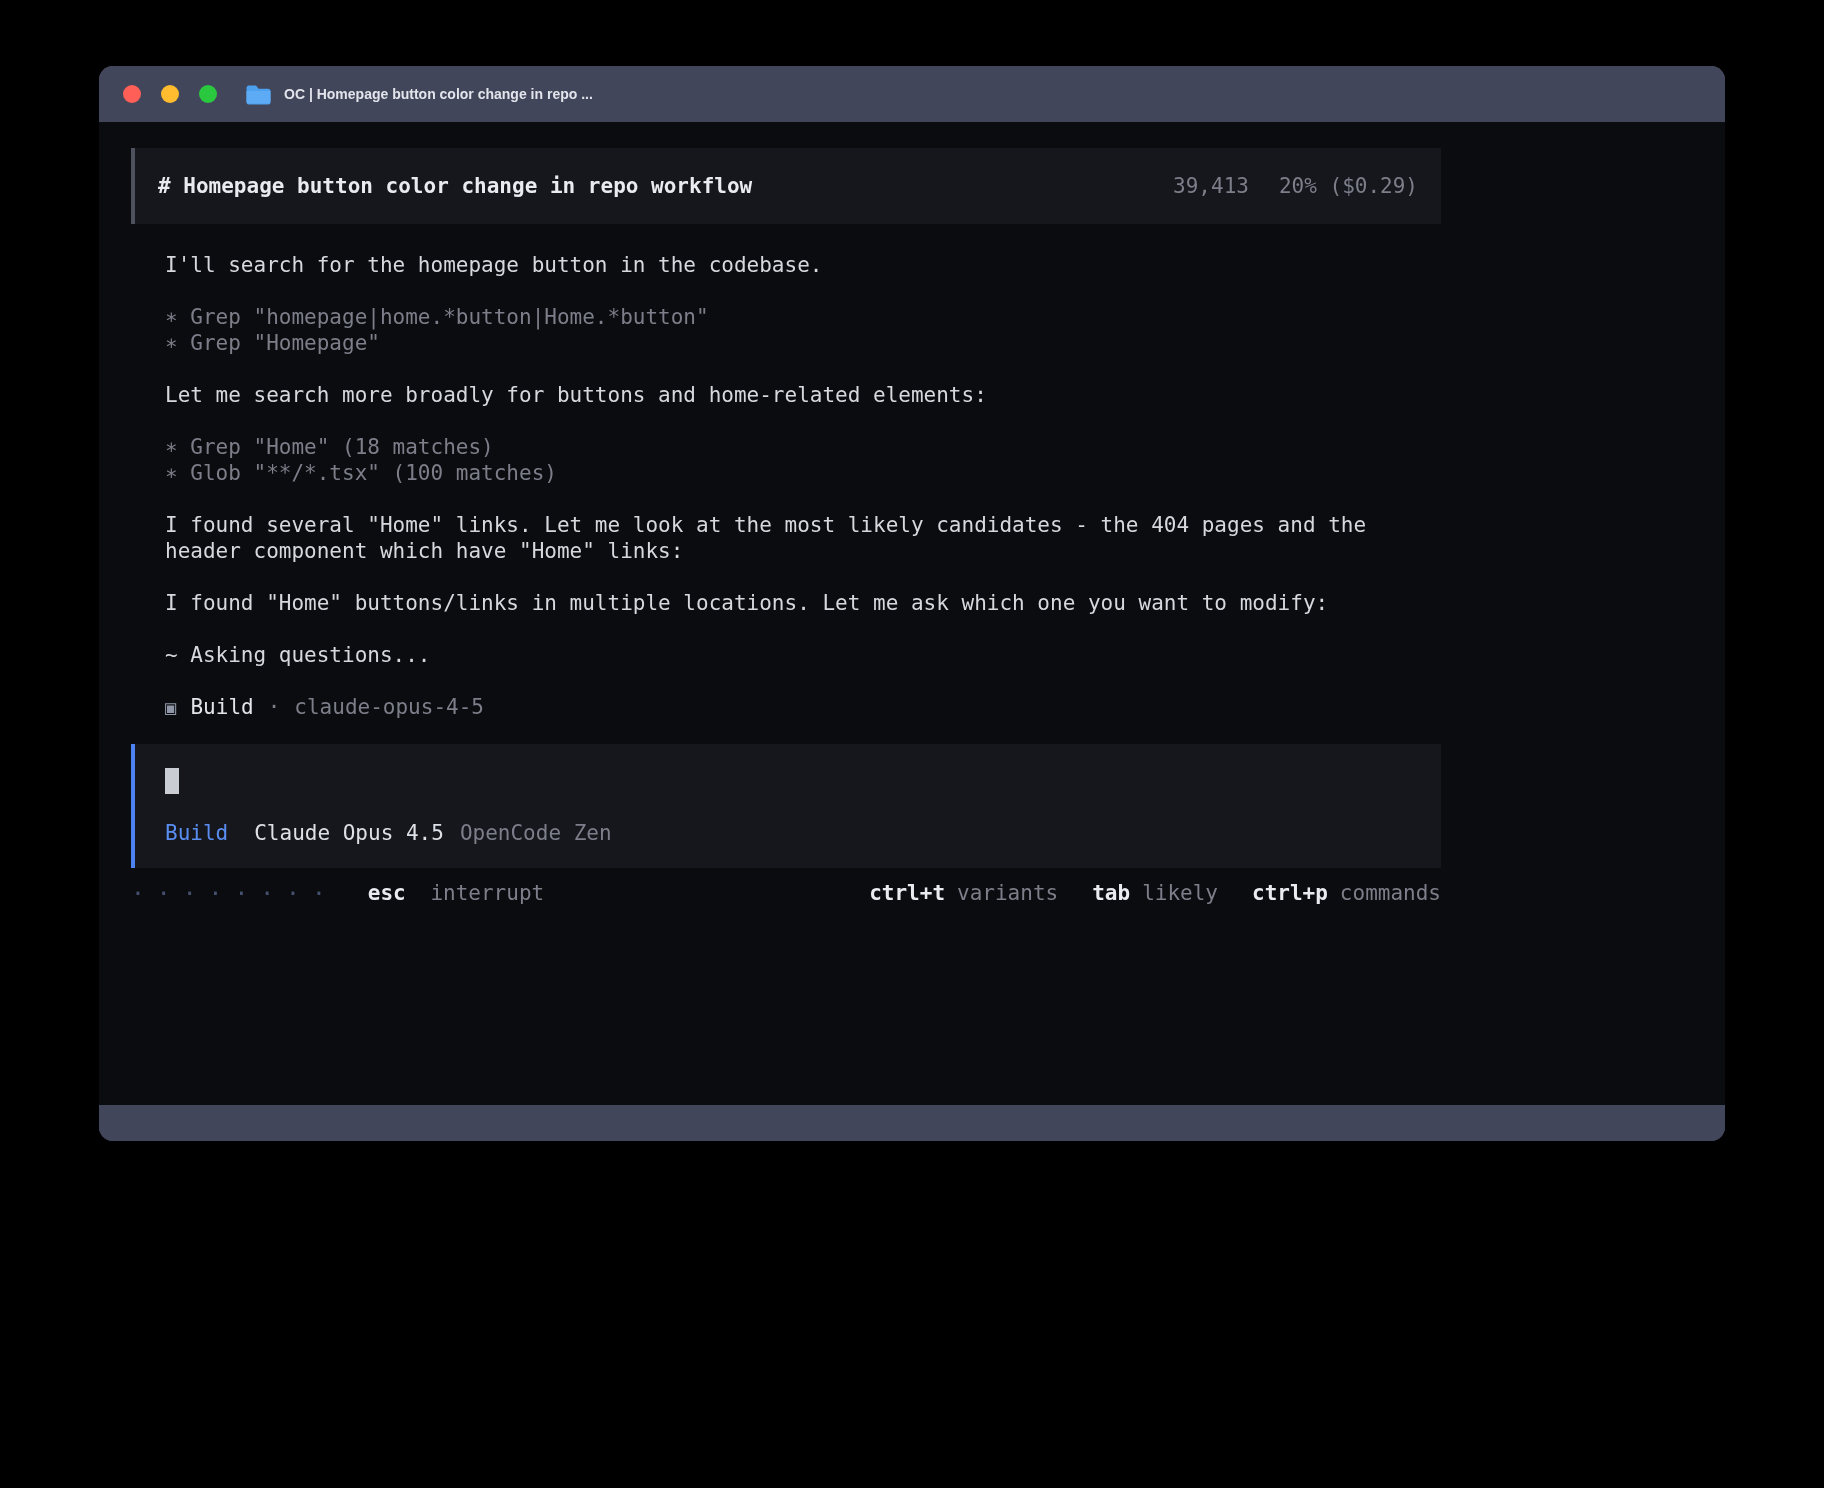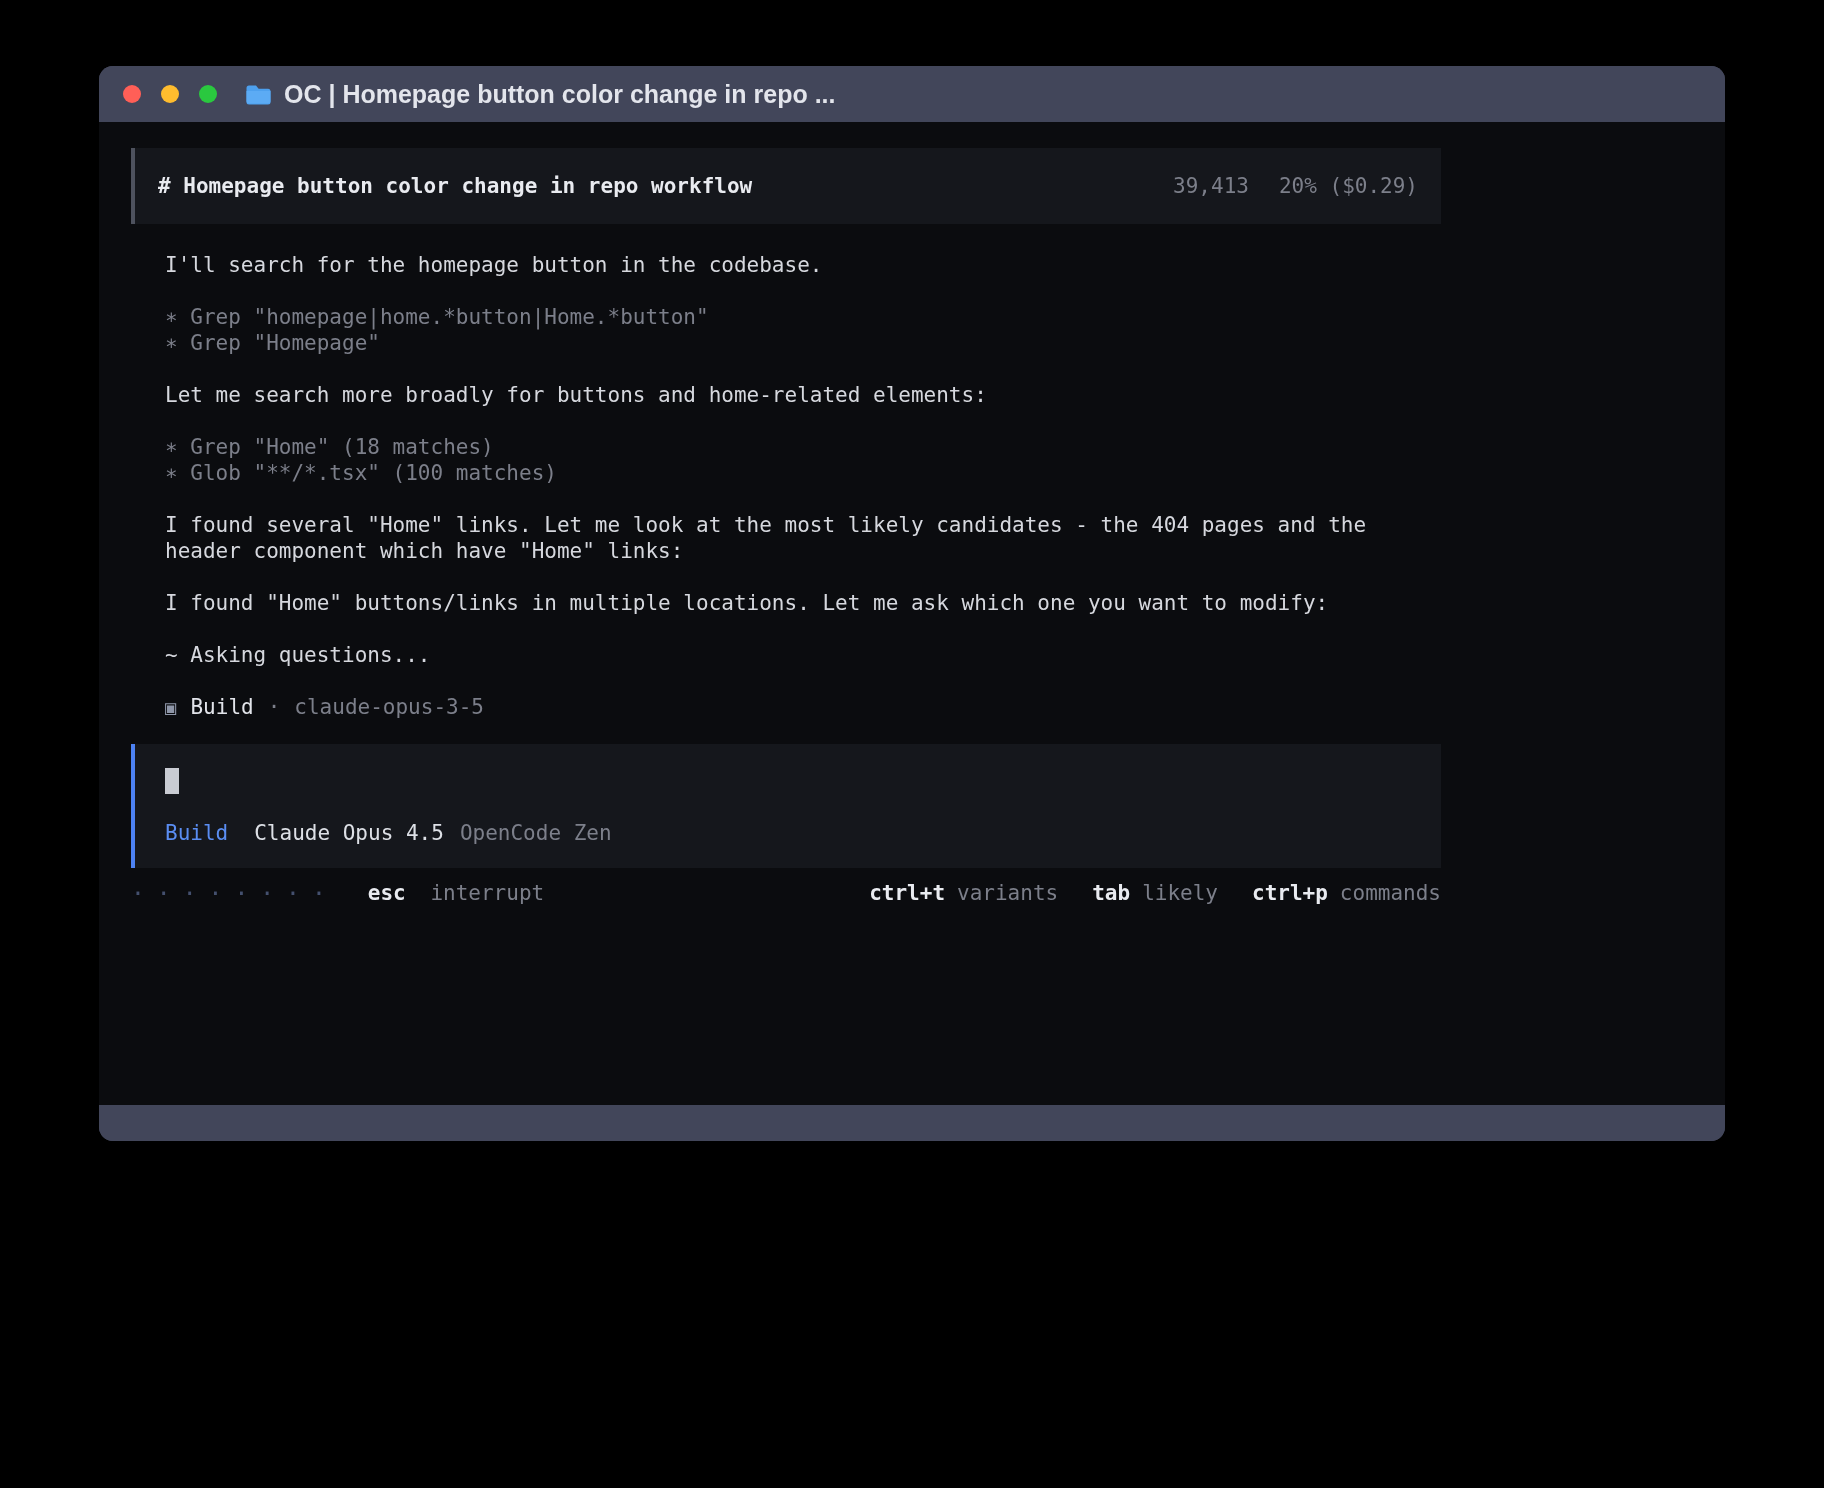--- a/index.html
+++ b/index.html
@@ -21,21 +21,21 @@
   }
   .traffic-lights { display:flex; gap:20px; align-items:center; }
   .tl { width:18px; height:18px; border-radius:50%; display:inline-block; }
   .tl.red    { background:#ff5f57; }
   .tl.yellow { background:#febc2e; }
   .tl.green  { background:#2ac83f; }
   .folder-icon { margin-left:28px; display:flex; align-items:center; }
   .window-title {
     margin-left:12px;
     font-family:"Liberation Sans",sans-serif; font-weight:bold;
-    font-size:25px; color:#e3e5ec; white-space:nowrap;
+    font-size:14px; color:#e3e5ec; white-space:nowrap;
   }
   
   .terminal {
     flex:1 1 auto; background:#0b0c0f;
     padding:26px 0 0 32px; overflow:hidden;
     font-size:21px; line-height:26px; color:#d6d8de;
   }
   .bottom-strip { flex:0 0 36px; background:#42465a; }
   .col { width:1310px; }
 
@@ -137,21 +137,21 @@
 
 
           <div class="para">I found "Home" buttons/links in multiple locations. Let me ask which one you want to modify:</div>
 
           <div class="para">~ Asking questions...</div>
 
           <div class="para agent-line">
             <span class="agent-icon">▣</span>
             <span class="agent-name">Build</span>
             <span class="agent-sep">·</span>
-            <span class="agent-model">claude-opus-3-5</span>
+            <span class="agent-model">claude-opus-4-5</span>
           </div>
 
         </div>
 
         <div class="block input-block">
           <div class="cursor"></div>
           <div class="mode-row">
             <span class="mode">Build</span>
             <span class="model">Claude Opus 4.5</span>
             <span class="provider">OpenCode Zen</span>

